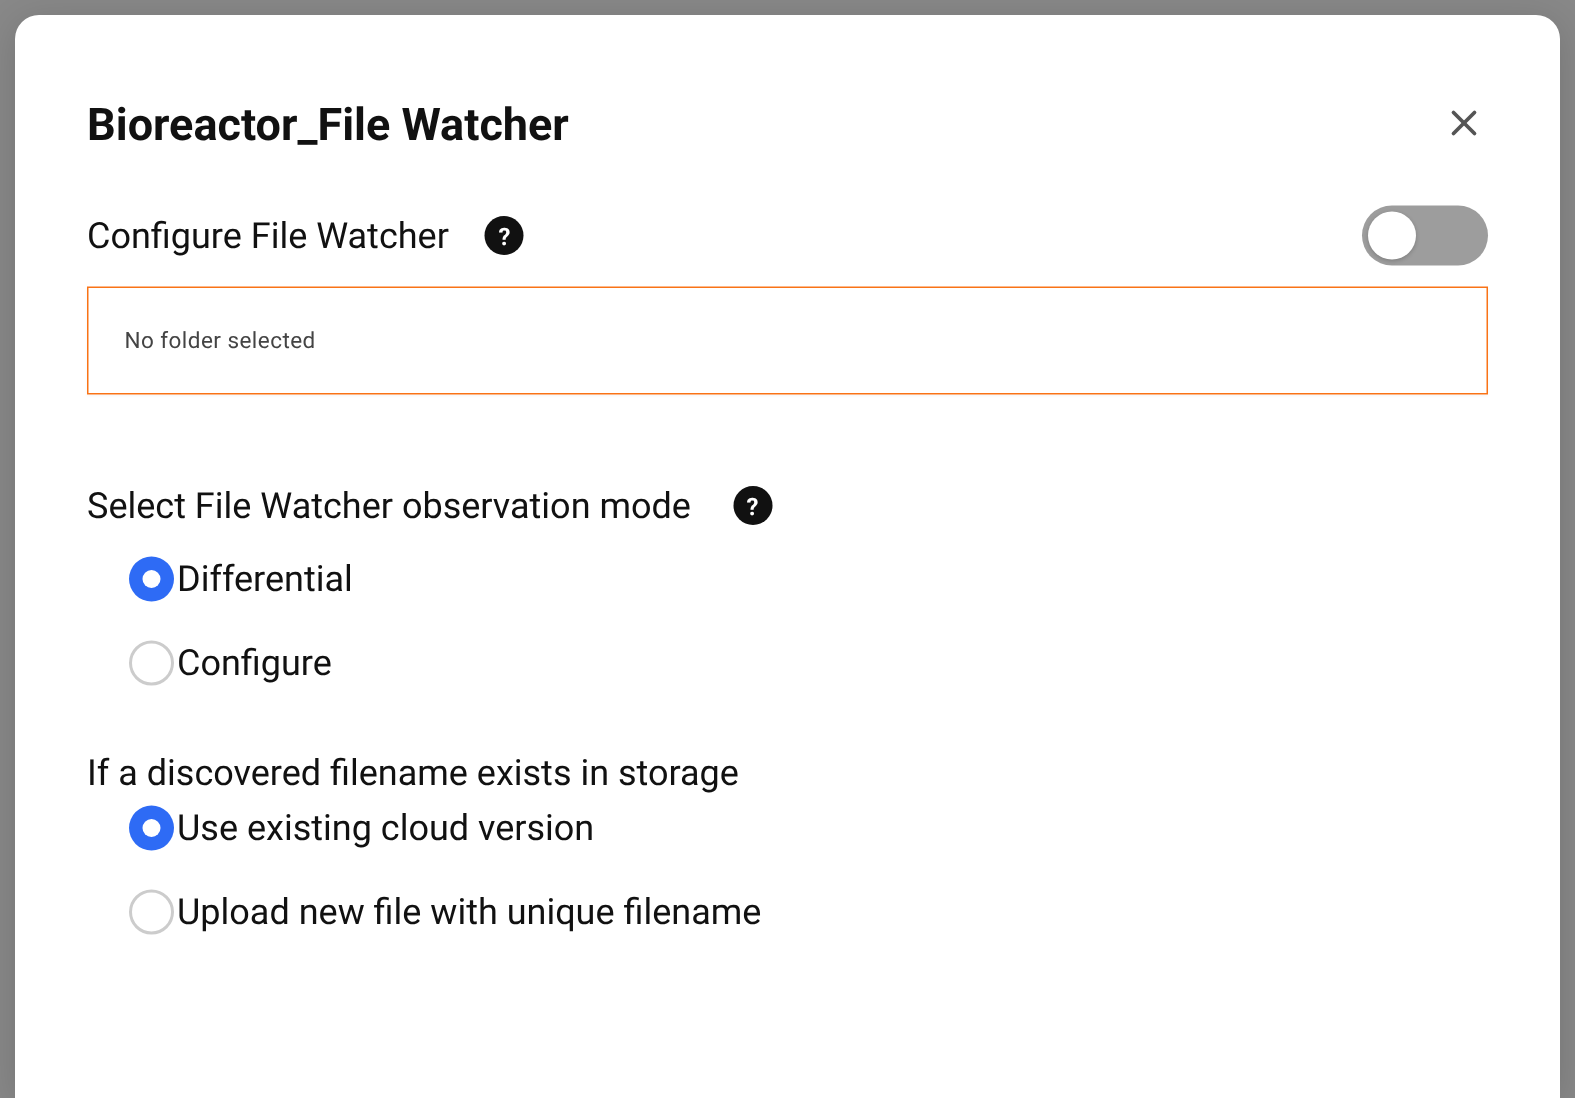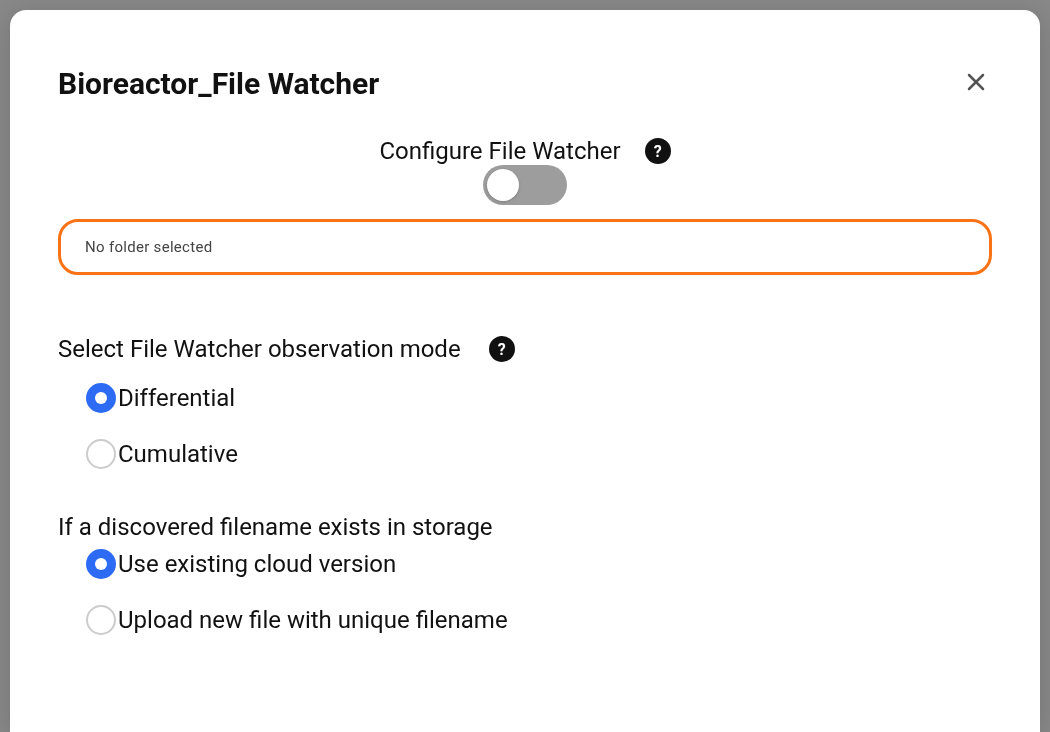--- a/index.html
+++ b/index.html
@@ -49,21 +49,20 @@
     }
     .close-btn svg {
       width: 24px;
       height: 24px;
     }
     .section-row {
       display: flex;
       align-items: center;
       justify-content: space-between;
       margin-bottom: 14px;
-      flex-direction: column;
     }
     .section-left {
       display: flex;
       align-items: center;
       gap: 24px;
     }
     .section-label {
       font-size: 24px;
       font-weight: 400;
       color: #111;
@@ -95,23 +94,23 @@
       position: absolute;
       width: 32px;
       height: 32px;
       background: #fff;
       border-radius: 50%;
       top: 4px;
       left: 4px;
       box-shadow: 0 1px 3px rgba(0,0,0,0.2);
     }
     .folder-box {
-      border: 3px solid #f97316;
-      border-radius: 20px;
-      padding: 16px 24px;
+      border: 1px solid #f97316;
+      border-radius: 0;
+      padding: 26px 24px;
       font-size: 15px;
       color: #444;
       letter-spacing: 0.3px;
       margin-bottom: 60px;
       box-shadow: 0 1px 2px rgba(0,0,0,0.04);
     }
     .observation-section {
       margin-bottom: 44px;
     }
     .observation-header {
@@ -200,21 +199,21 @@
       <span class="section-label">Select File Watcher observation mode</span>
       <span class="help-icon">?</span>
     </div>
     <div class="radio-group">
       <div class="radio-row">
         <div class="radio selected"></div>
         <span class="radio-label">Differential</span>
       </div>
       <div class="radio-row">
         <div class="radio unselected"></div>
-        <span class="radio-label">Cumulative</span>
+        <span class="radio-label">Configure</span>
       </div>
     </div>
   </div>
 
   <div class="duplicate-section">
     <span class="section-label">If a discovered filename exists in storage</span>
     <div class="radio-group">
       <div class="radio-row">
         <div class="radio selected"></div>
         <span class="radio-label">Use existing cloud version</span>

